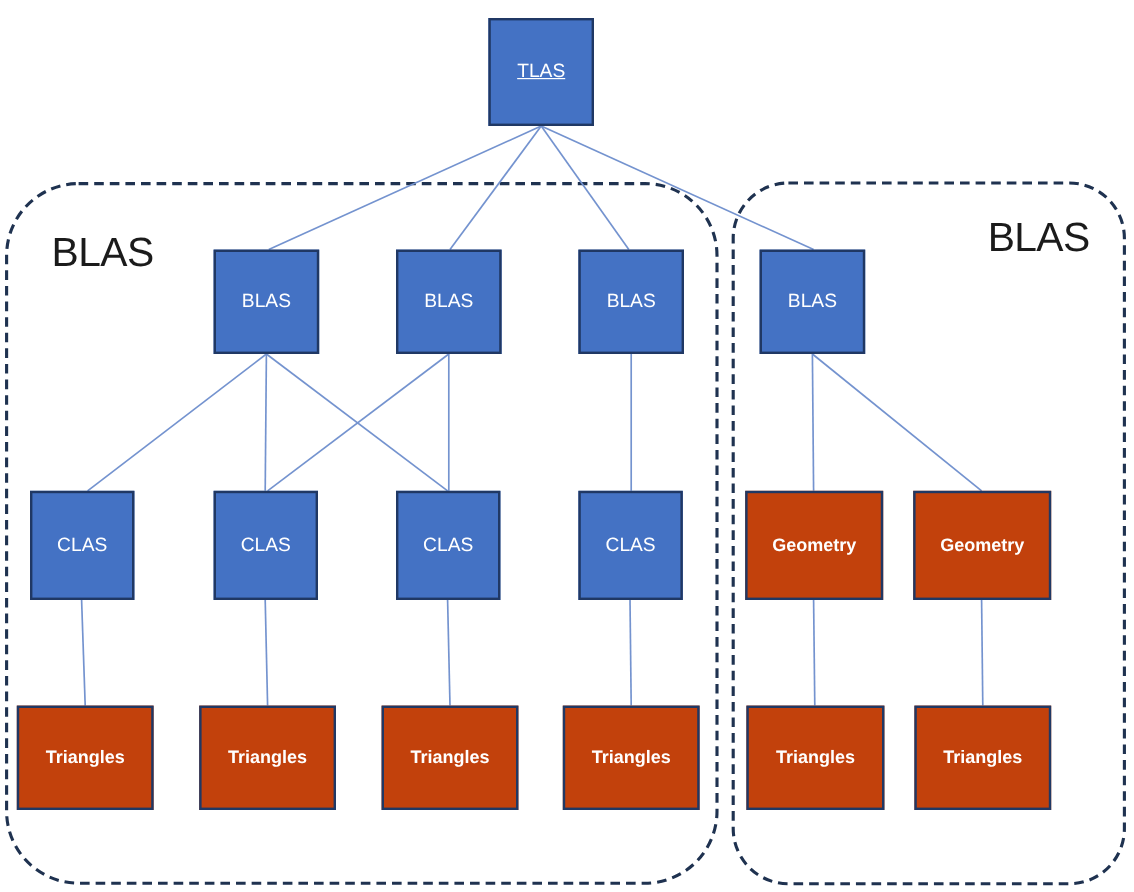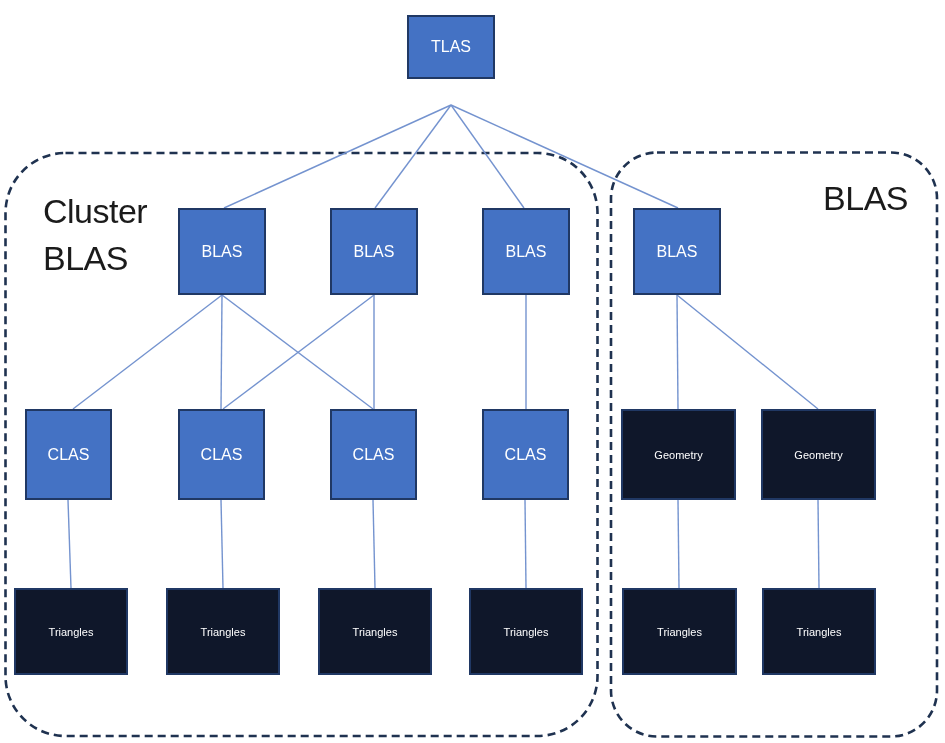--- a/index.html
+++ b/index.html
@@ -25,23 +25,24 @@
     color: #ffffff;
     text-align: center;
     z-index: 2;
   }
   .node.blue {
     background: #4472C4;
     border: 2.5px solid #203864;
     font-size: 16px;
   }
   .node.gray {
-    background: #0f172a;
+    background: #c2410c;
     border: 2.5px solid #203864;
-    font-size: 11px;
+    font-size: 15px;
+    font-weight: bold;
   }
   .group-title {
     position: absolute;
     color: #1b1b1b;
     font-size: 34px;
     letter-spacing: -0.5px;
     line-height: 47px;
     z-index: 1;
     white-space: nowrap;
   }
@@ -77,28 +78,27 @@
       <line x1="68" y1="500" x2="71" y2="588"></line>
       <line x1="221" y1="500" x2="223" y2="588"></line>
       <line x1="373" y1="500" x2="375" y2="588"></line>
       <line x1="525" y1="500" x2="526" y2="588"></line>
       <line x1="678" y1="500" x2="679" y2="588"></line>
       <line x1="818" y1="500" x2="819" y2="588"></line>
     </g>
   </svg>
 
   <div class="group-title left">
-    <div>Cluster</div>
     <div>BLAS</div>
   </div>
   <div class="group-title right">
     <div>BLAS</div>
   </div>
 
-  <div class="node blue" style="left:407px; top:15px; width:88px; height:64px;">
+  <div class="node blue" style="left:407px; top:15px; width:88px; height:90px;text-decoration:underline;">
     <span>TLAS</span>
   </div>
 
   <div class="node blue" style="left:178px; top:208px; width:88px; height:87px;">
     <span>BLAS</span>
   </div>
   <div class="node blue" style="left:330px; top:208px; width:88px; height:87px;">
     <span>BLAS</span>
   </div>
   <div class="node blue" style="left:482px; top:208px; width:88px; height:87px;">

